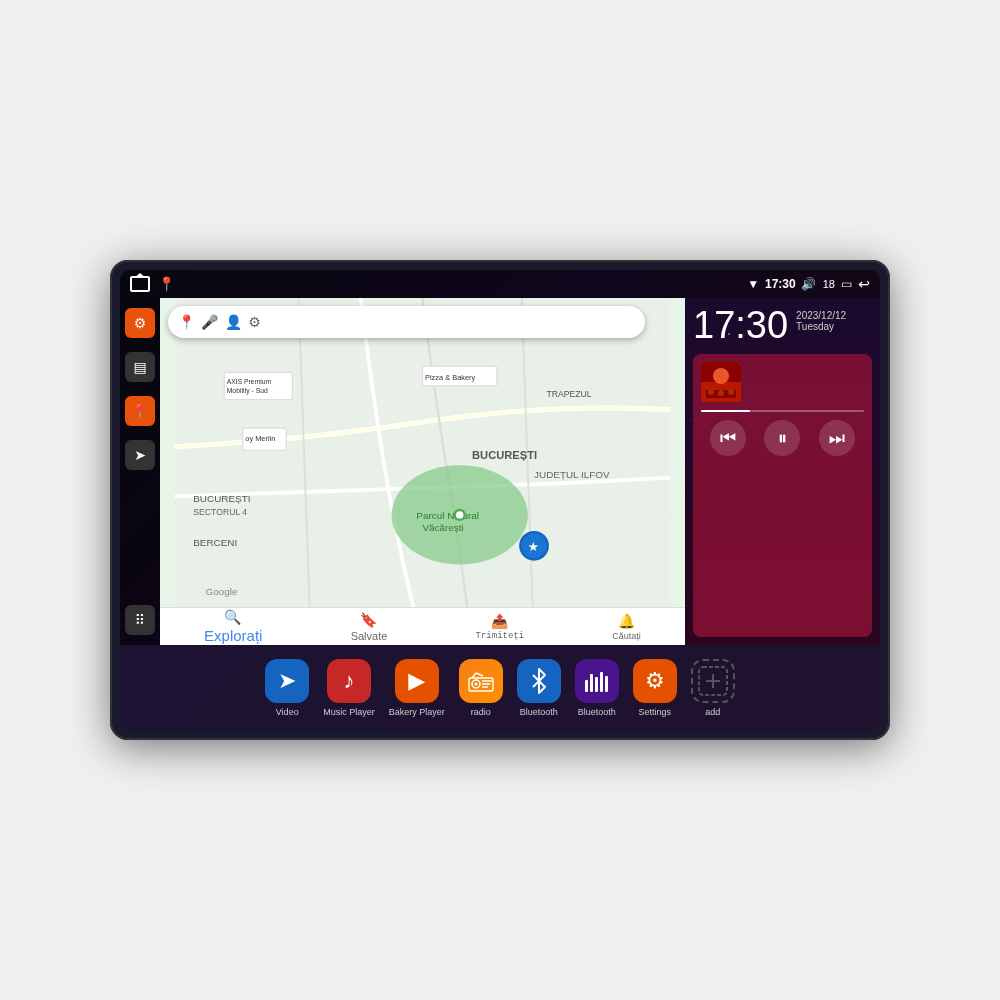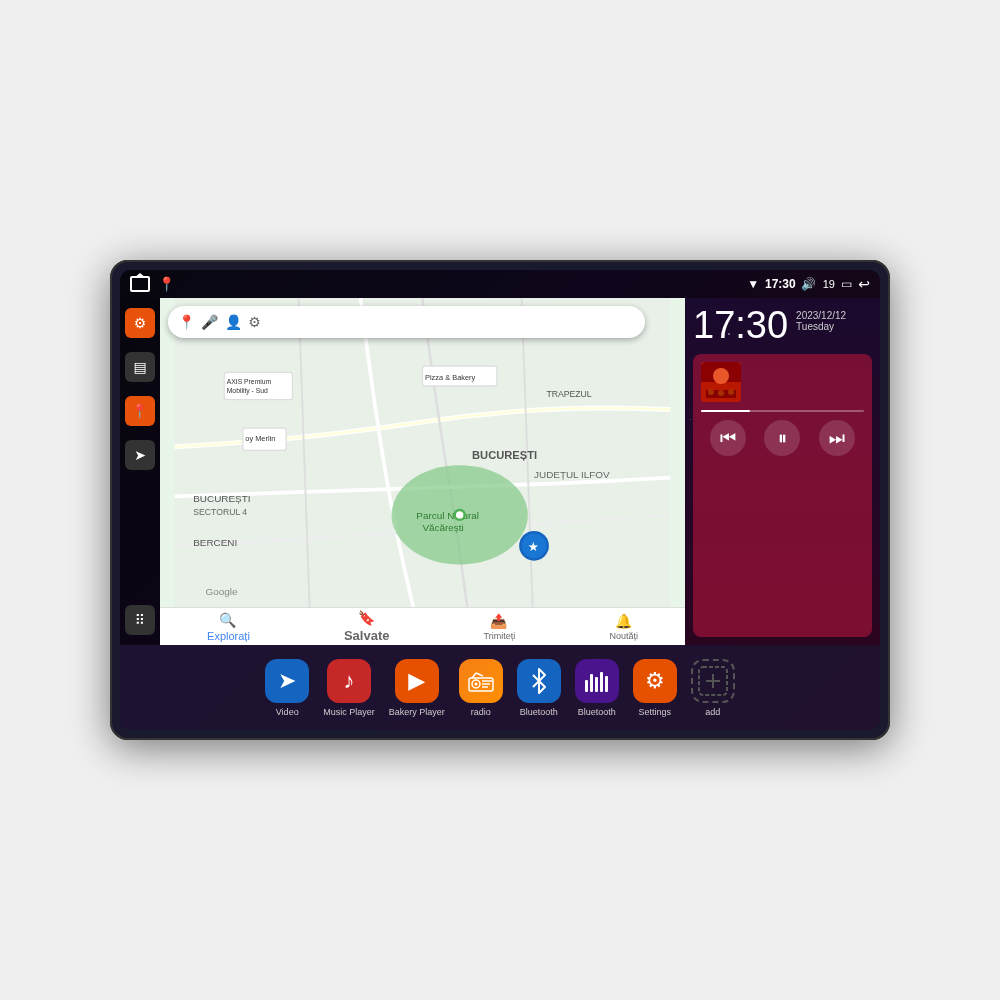--- a/index.html
+++ b/index.html
@@ -345,21 +345,21 @@
 
     <div class="status-bar">
       <div class="status-left">
         <div class="home-icon-btn"></div>
         <span style="color:#4285F4; font-size:14px;">📍</span>
       </div>
       <div class="status-right">
         <span style="font-size:12px;">▼</span>
         <span style="font-size:12px; font-weight:bold;">17:30</span>
         <span style="font-size:12px;">🔊</span>
-        <span style="font-size:11px;">19</span>
+        <span style="font-size:11px;">18</span>
         <span style="font-size:12px;">▭</span>
         <span style="font-size:14px; cursor:pointer;">↩</span>
       </div>
     </div>
 
     <div class="main-content">
 
       <div class="stars">
         <div class="star" style="width:2px;height:2px;top:15%;left:65%;opacity:0.6;"></div>
         <div class="star" style="width:1px;height:1px;top:25%;left:70%;opacity:0.4;"></div>
@@ -446,33 +446,33 @@
           <span style="color:#4285F4; font-size:14px;">📍</span>
           <span style="font-size:14px; color:#666;">🎤</span>
           <span style="font-size:14px; color:#4285F4;">👤</span>
           <span style="font-size:14px; color:#666;">⚙</span>
         </div>
 
         
         <div class="map-bottom-bar">
           <div class="map-bottom-item active">
             <span class="map-bottom-icon">🔍</span>
-            <span style="font-size:11px; color:#4285F4;">Explorați</span>
+            <span style="font-size:15px; color:#4285F4;">Explorați</span>
           </div>
           <div class="map-bottom-item">
             <span class="map-bottom-icon">🔖</span>
-            <span style="font-size:13px;font-weight:bold;">Salvate</span>
+            <span style="font-size:11px;">Salvate</span>
           </div>
           <div class="map-bottom-item">
             <span class="map-bottom-icon">📤</span>
-            <span style="font-size:9px;">Trimiteți</span>
+            <span style="font-size:9px;font-family:Liberation Mono, monospace;">Trimiteți</span>
           </div>
           <div class="map-bottom-item">
             <span class="map-bottom-icon">🔔</span>
-            <span style="font-size:9px;">Noutăți</span>
+            <span style="font-size:9px;">Căutați</span>
           </div>
         </div>
       </div>
 
       <div class="right-panel">
 
         <div class="clock-section">
           <div class="clock-time">17:30</div>
           <div class="clock-date">
             <span>2023/12/12</span>

